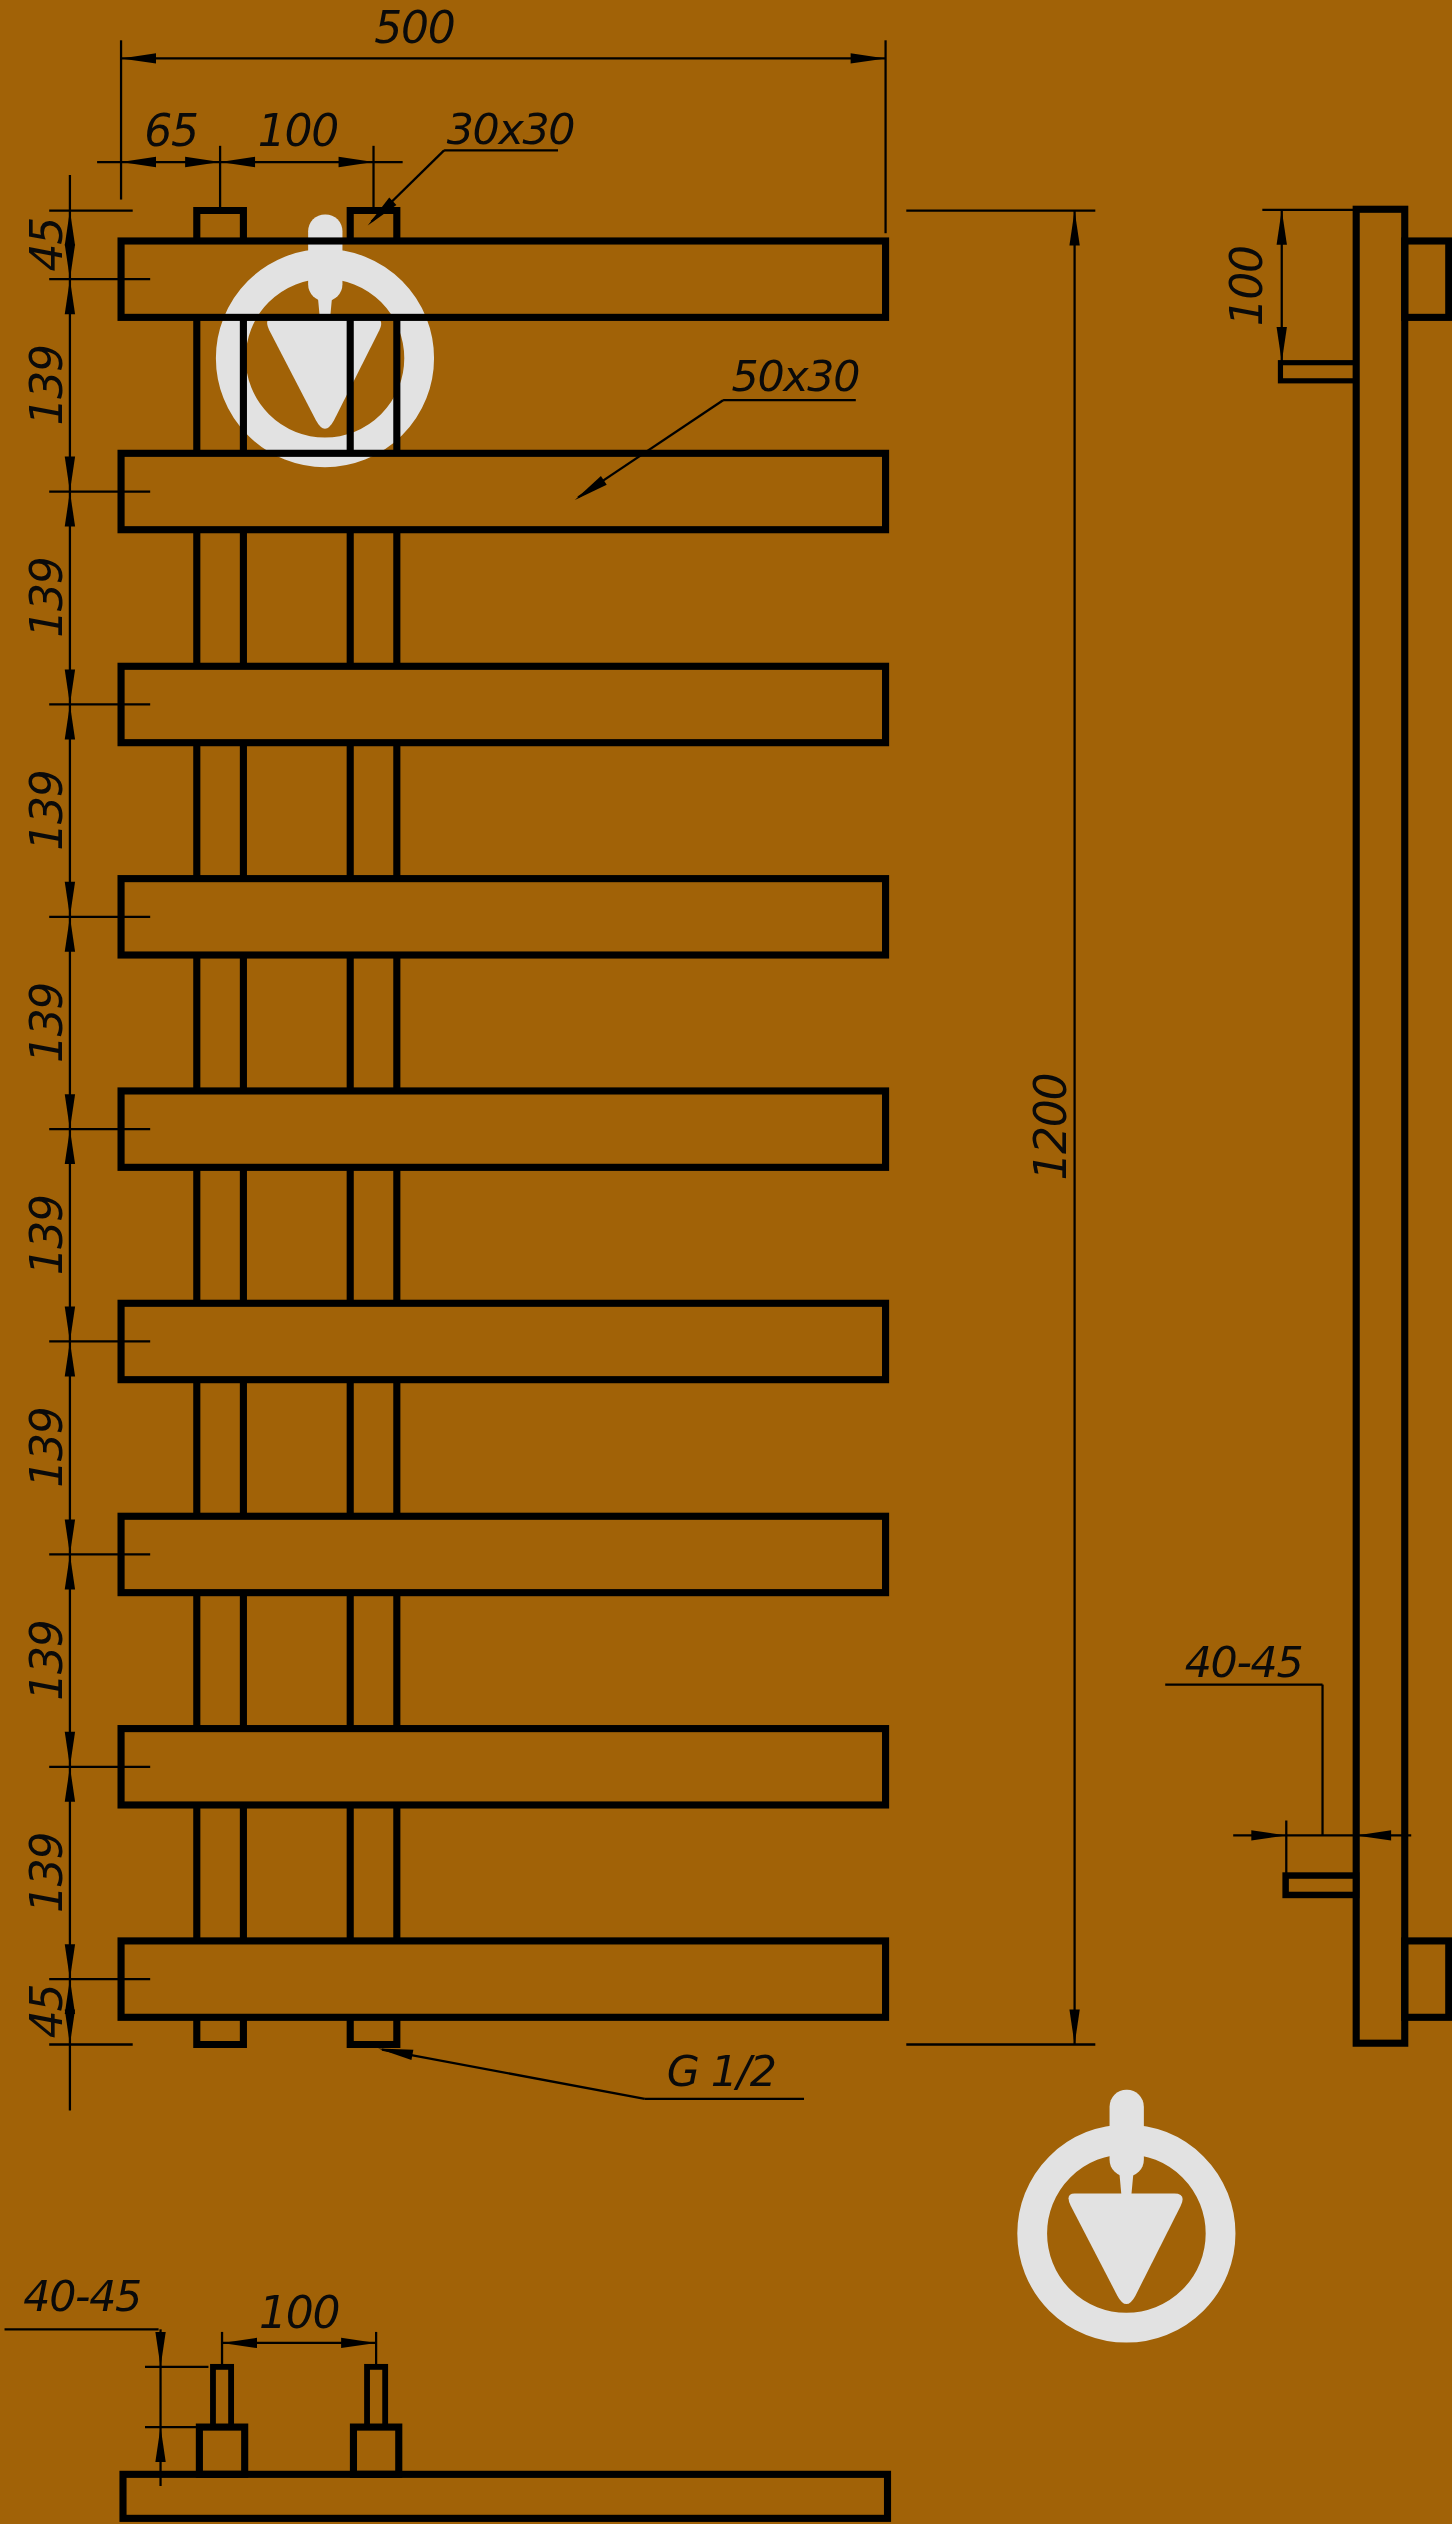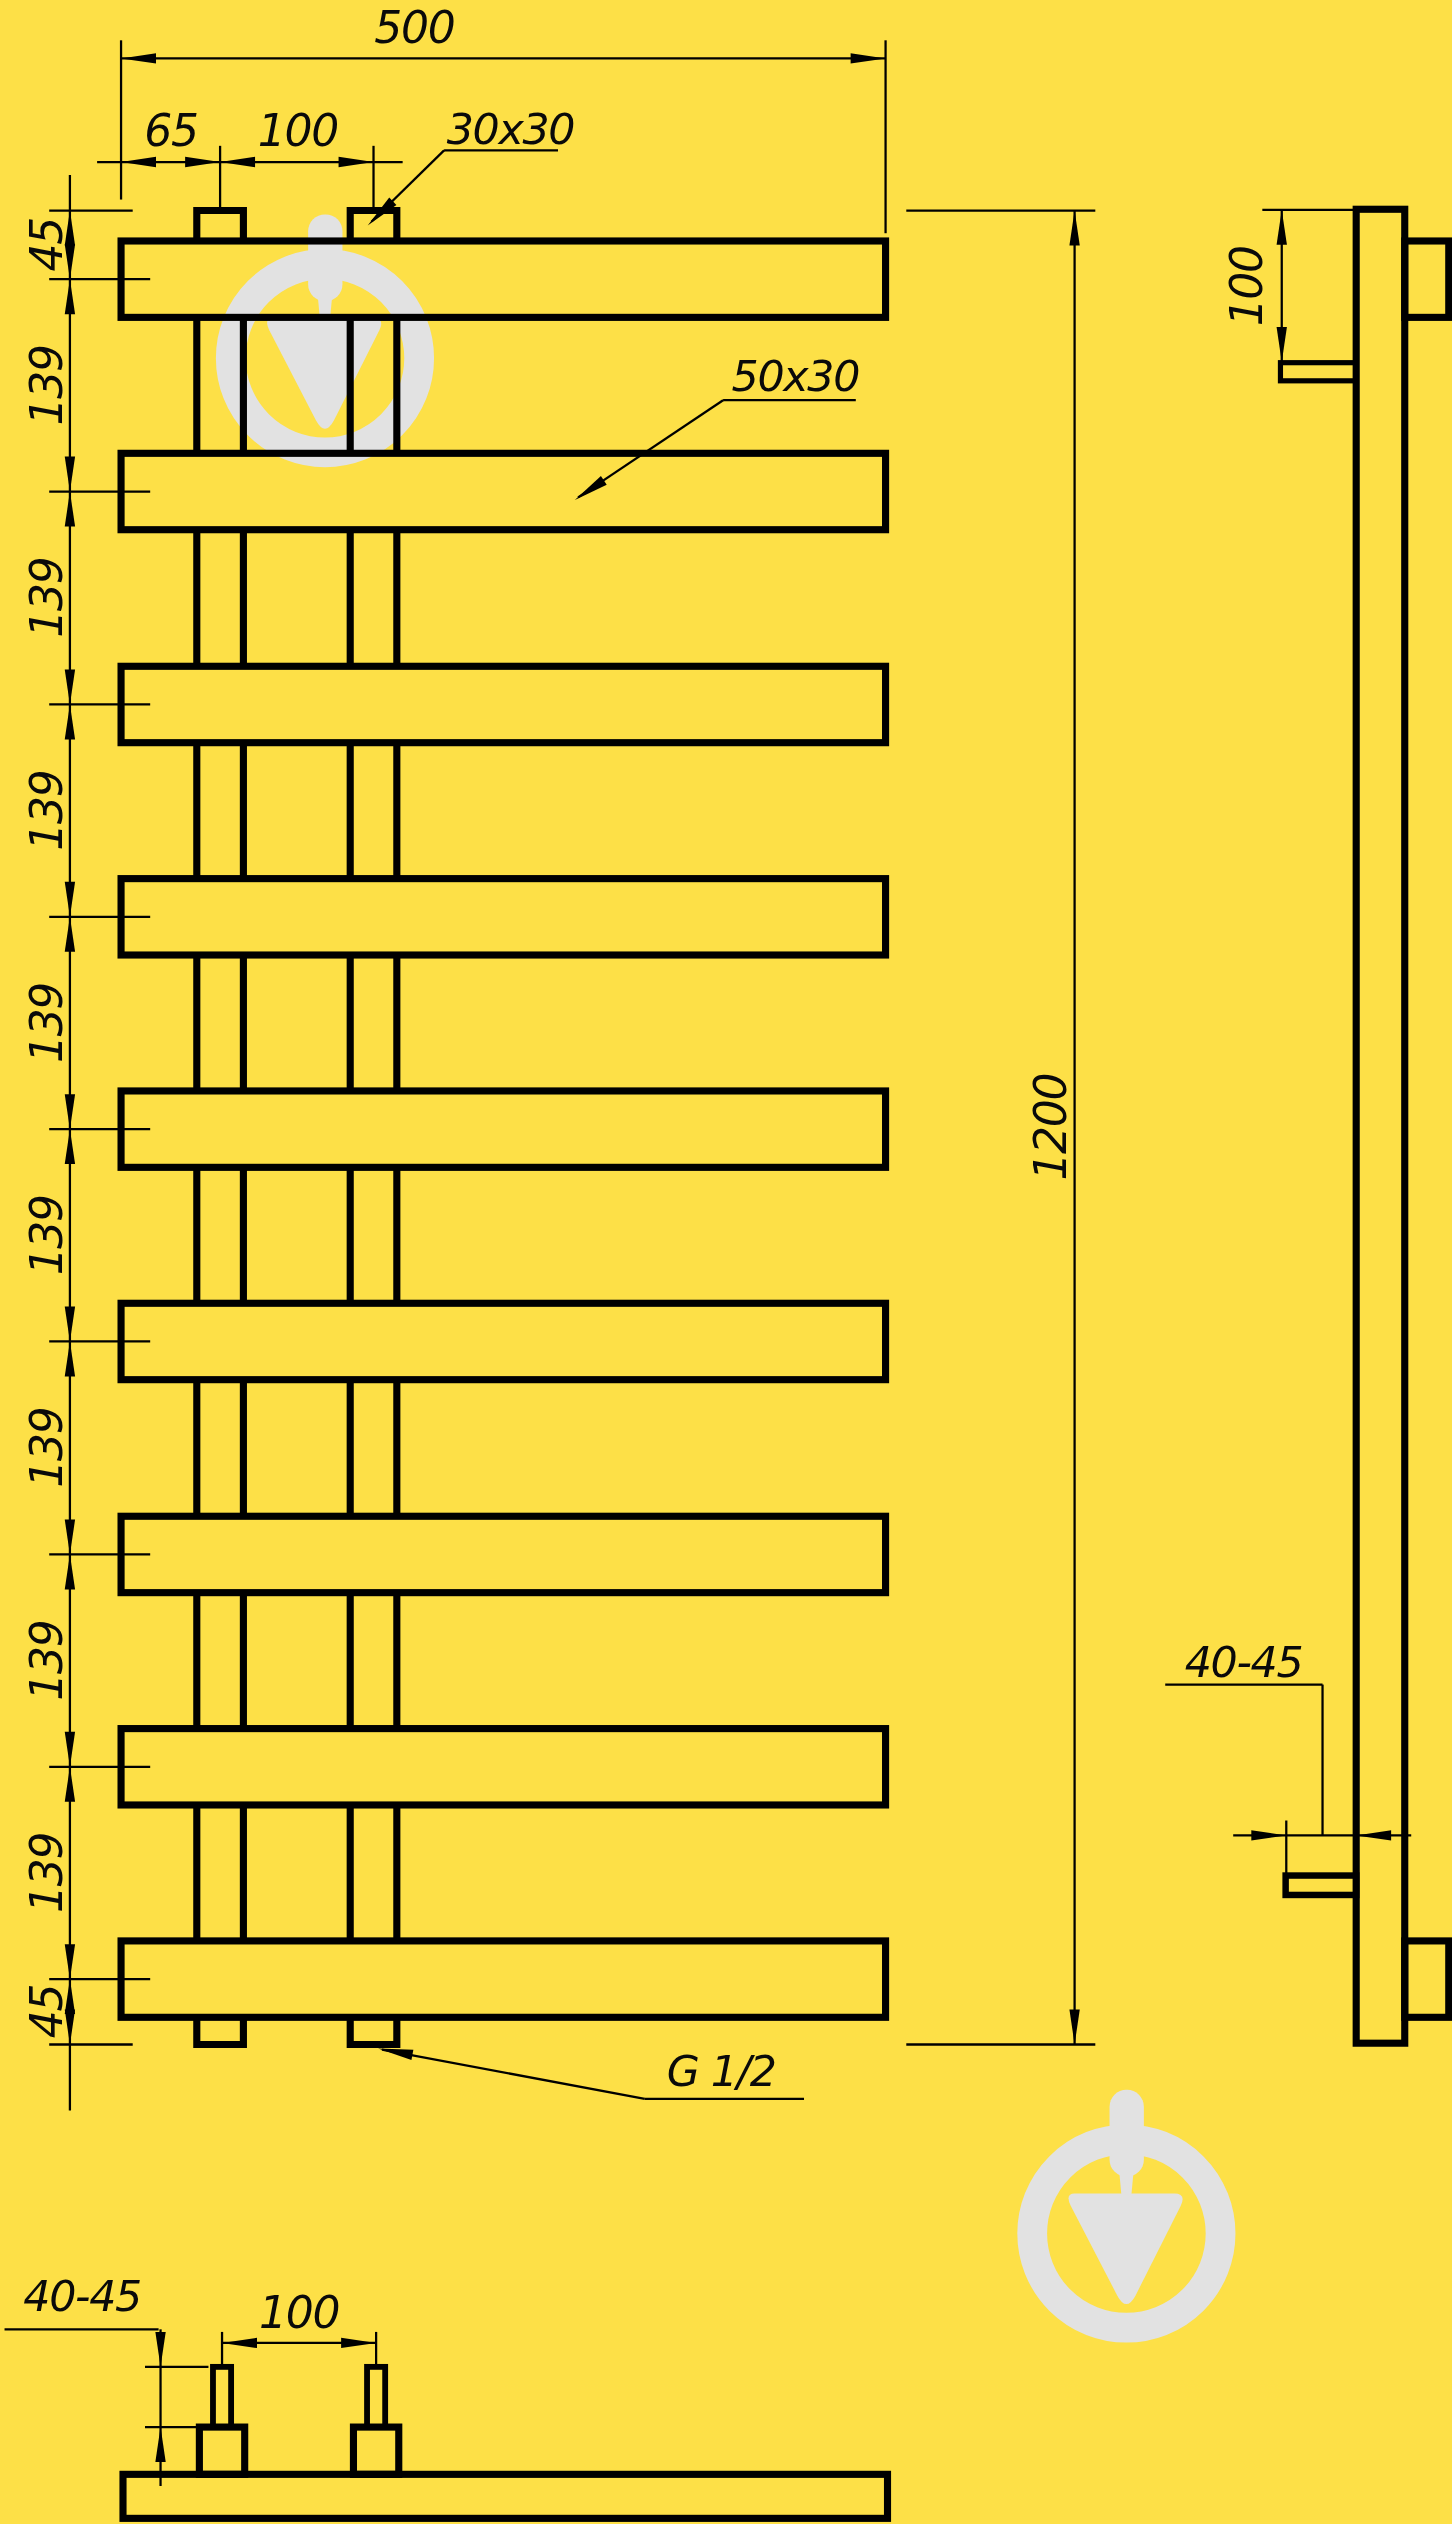--- a/index.html
+++ b/index.html
@@ -1,16 +1,16 @@
 <!DOCTYPE html>
 <html style="font-size:10.4px"><head>
 <meta charset="utf-8">
 <style>
   html,body{margin:0;padding:0;background:#fff;}
-  #sheet{position:relative;width:1452px;height:2525px;background:#fde047;overflow:hidden;}
+  #sheet{position:relative;width:1452px;height:2525px;background:#a16207;overflow:hidden;}
   svg{position:absolute;left:0;top:0;}
   text{font-family:"DejaVu Sans","Liberation Sans",sans-serif;font-style:italic;fill:#0a0a0a;letter-spacing:-2px;}
 </style>
 </head>
 <body>
 
 <div id="sheet">
 <svg id="dwg" width="1452" height="2525" viewBox="0 0 2243 3900">
   <defs>
     <g id="wm-logo">

